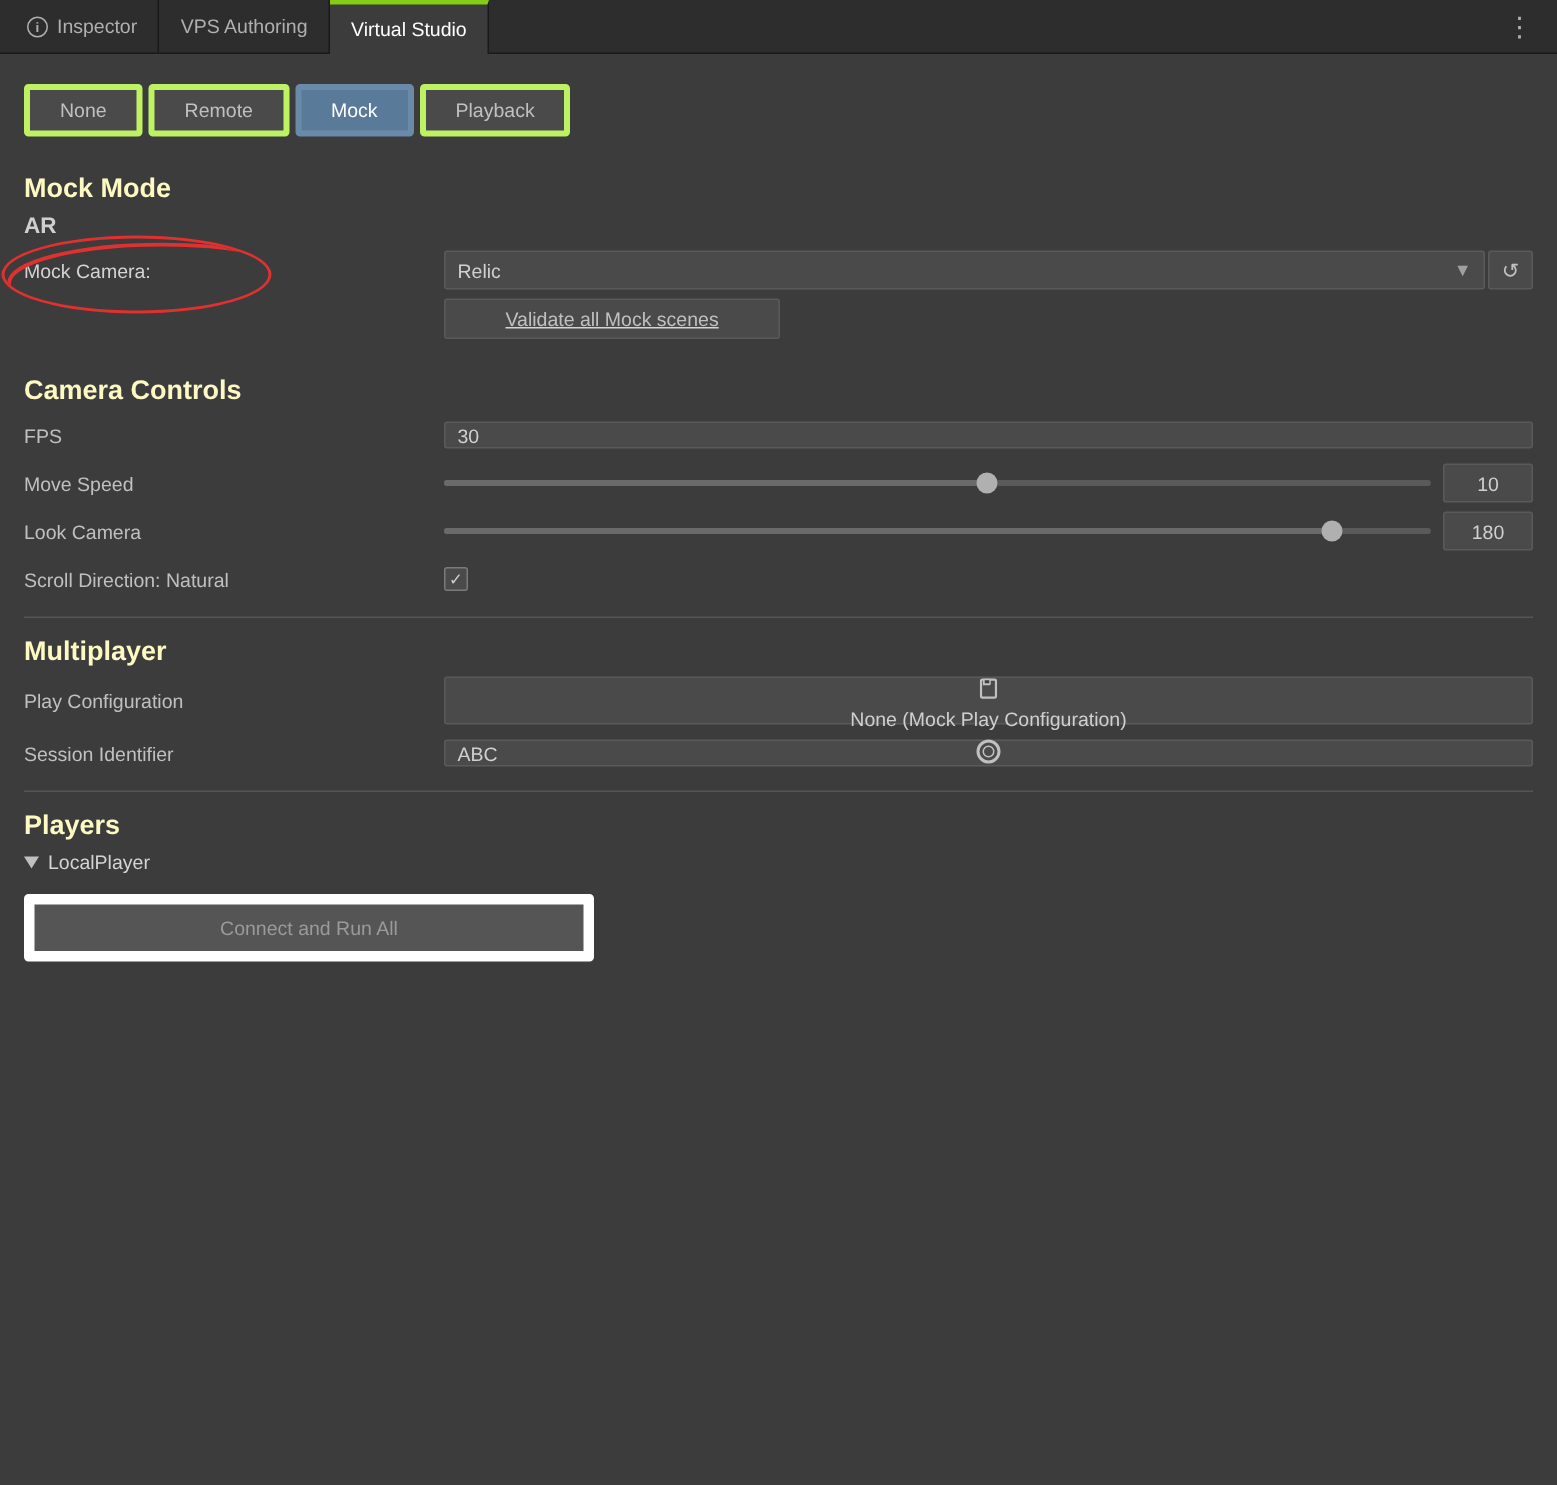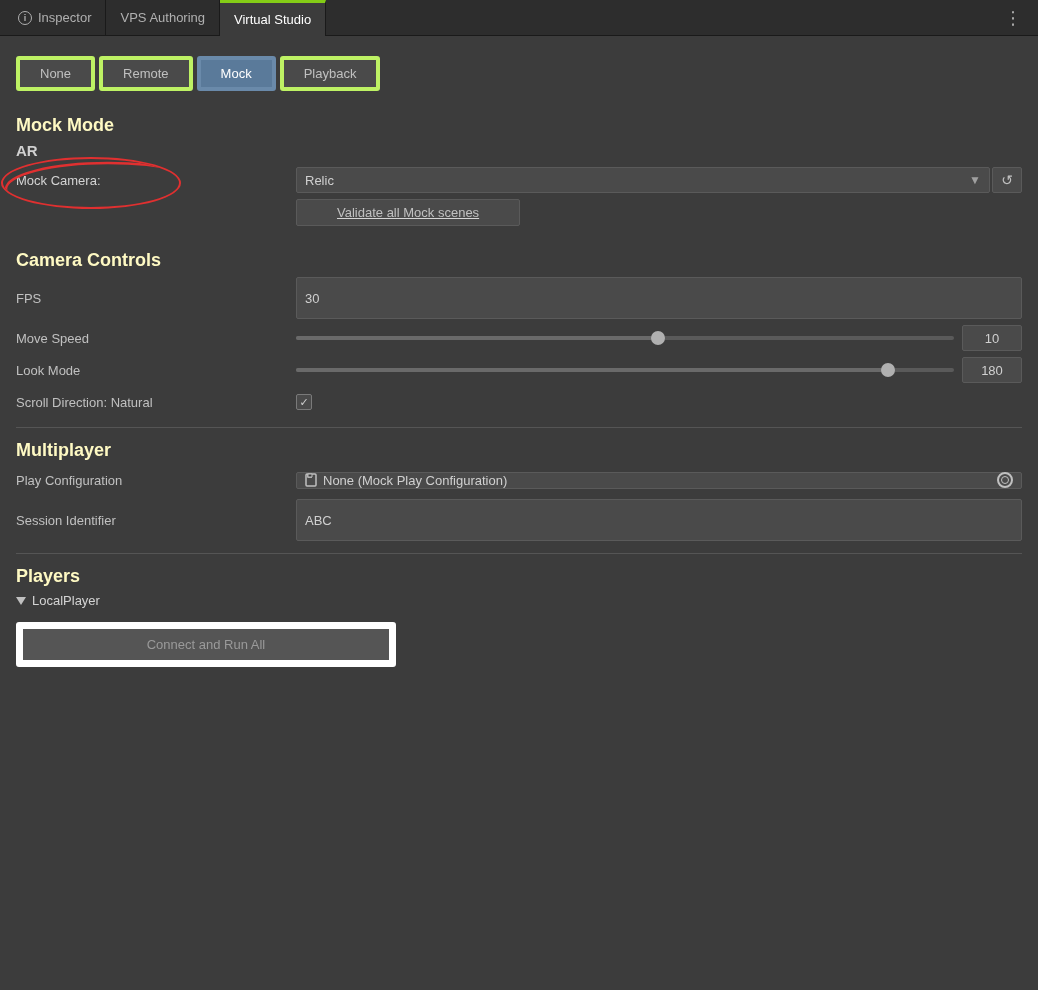--- a/index.html
+++ b/index.html
@@ -197,21 +197,21 @@
       border-radius: 2px;
       color: #c0c0c0;
       cursor: pointer;
       font-size: 13px;
     }
 
     
     .input-field {
       background: #4a4a4a;
       border: 1px solid #5a5a5a;
-      height: 42px;
+      height: 18px;
       padding: 0 8px;
       border-radius: 2px;
       color: #d0d0d0;
       font-size: 13px;
       width: 100%;
     }
 
     
     .slider-container {
       display: flex;
@@ -273,24 +273,25 @@
       color: #d0d0d0;
       font-size: 11px;
     }
 
     
     .play-config-dropdown {
       display: flex;
       align-items: center;
       background: #4a4a4a;
       border: 1px solid #5a5a5a;
-      height: 17px;
+      height: 32px;
       padding: 0 8px;
       border-radius: 2px;
       gap: 6px;
+      flex-direction: column;
     }
     .target-icon {
       width: 16px;
       height: 16px;
       border: 2px solid #c0c0c0;
       border-radius: 50%;
       position: relative;
       flex-shrink: 0;
       display: flex;
       align-items: center;
@@ -420,21 +421,21 @@
           <div class="slider-fill" style="width: 55%;"></div>
           <div class="slider-thumb" style="left: calc(55% - 7px);"></div>
         </div>
         <div class="slider-value">10</div>
       </div>
     </div>
   </div>
 
   
   <div class="form-row">
-    <div class="form-label">Look Mode</div>
+    <div class="form-label">Look Camera</div>
     <div class="form-control">
       <div class="slider-container">
         <div class="slider-track">
           <div class="slider-fill" style="width: 90%;"></div>
           <div class="slider-thumb" style="left: calc(90% - 7px);"></div>
         </div>
         <div class="slider-value">180</div>
       </div>
     </div>
   </div>

